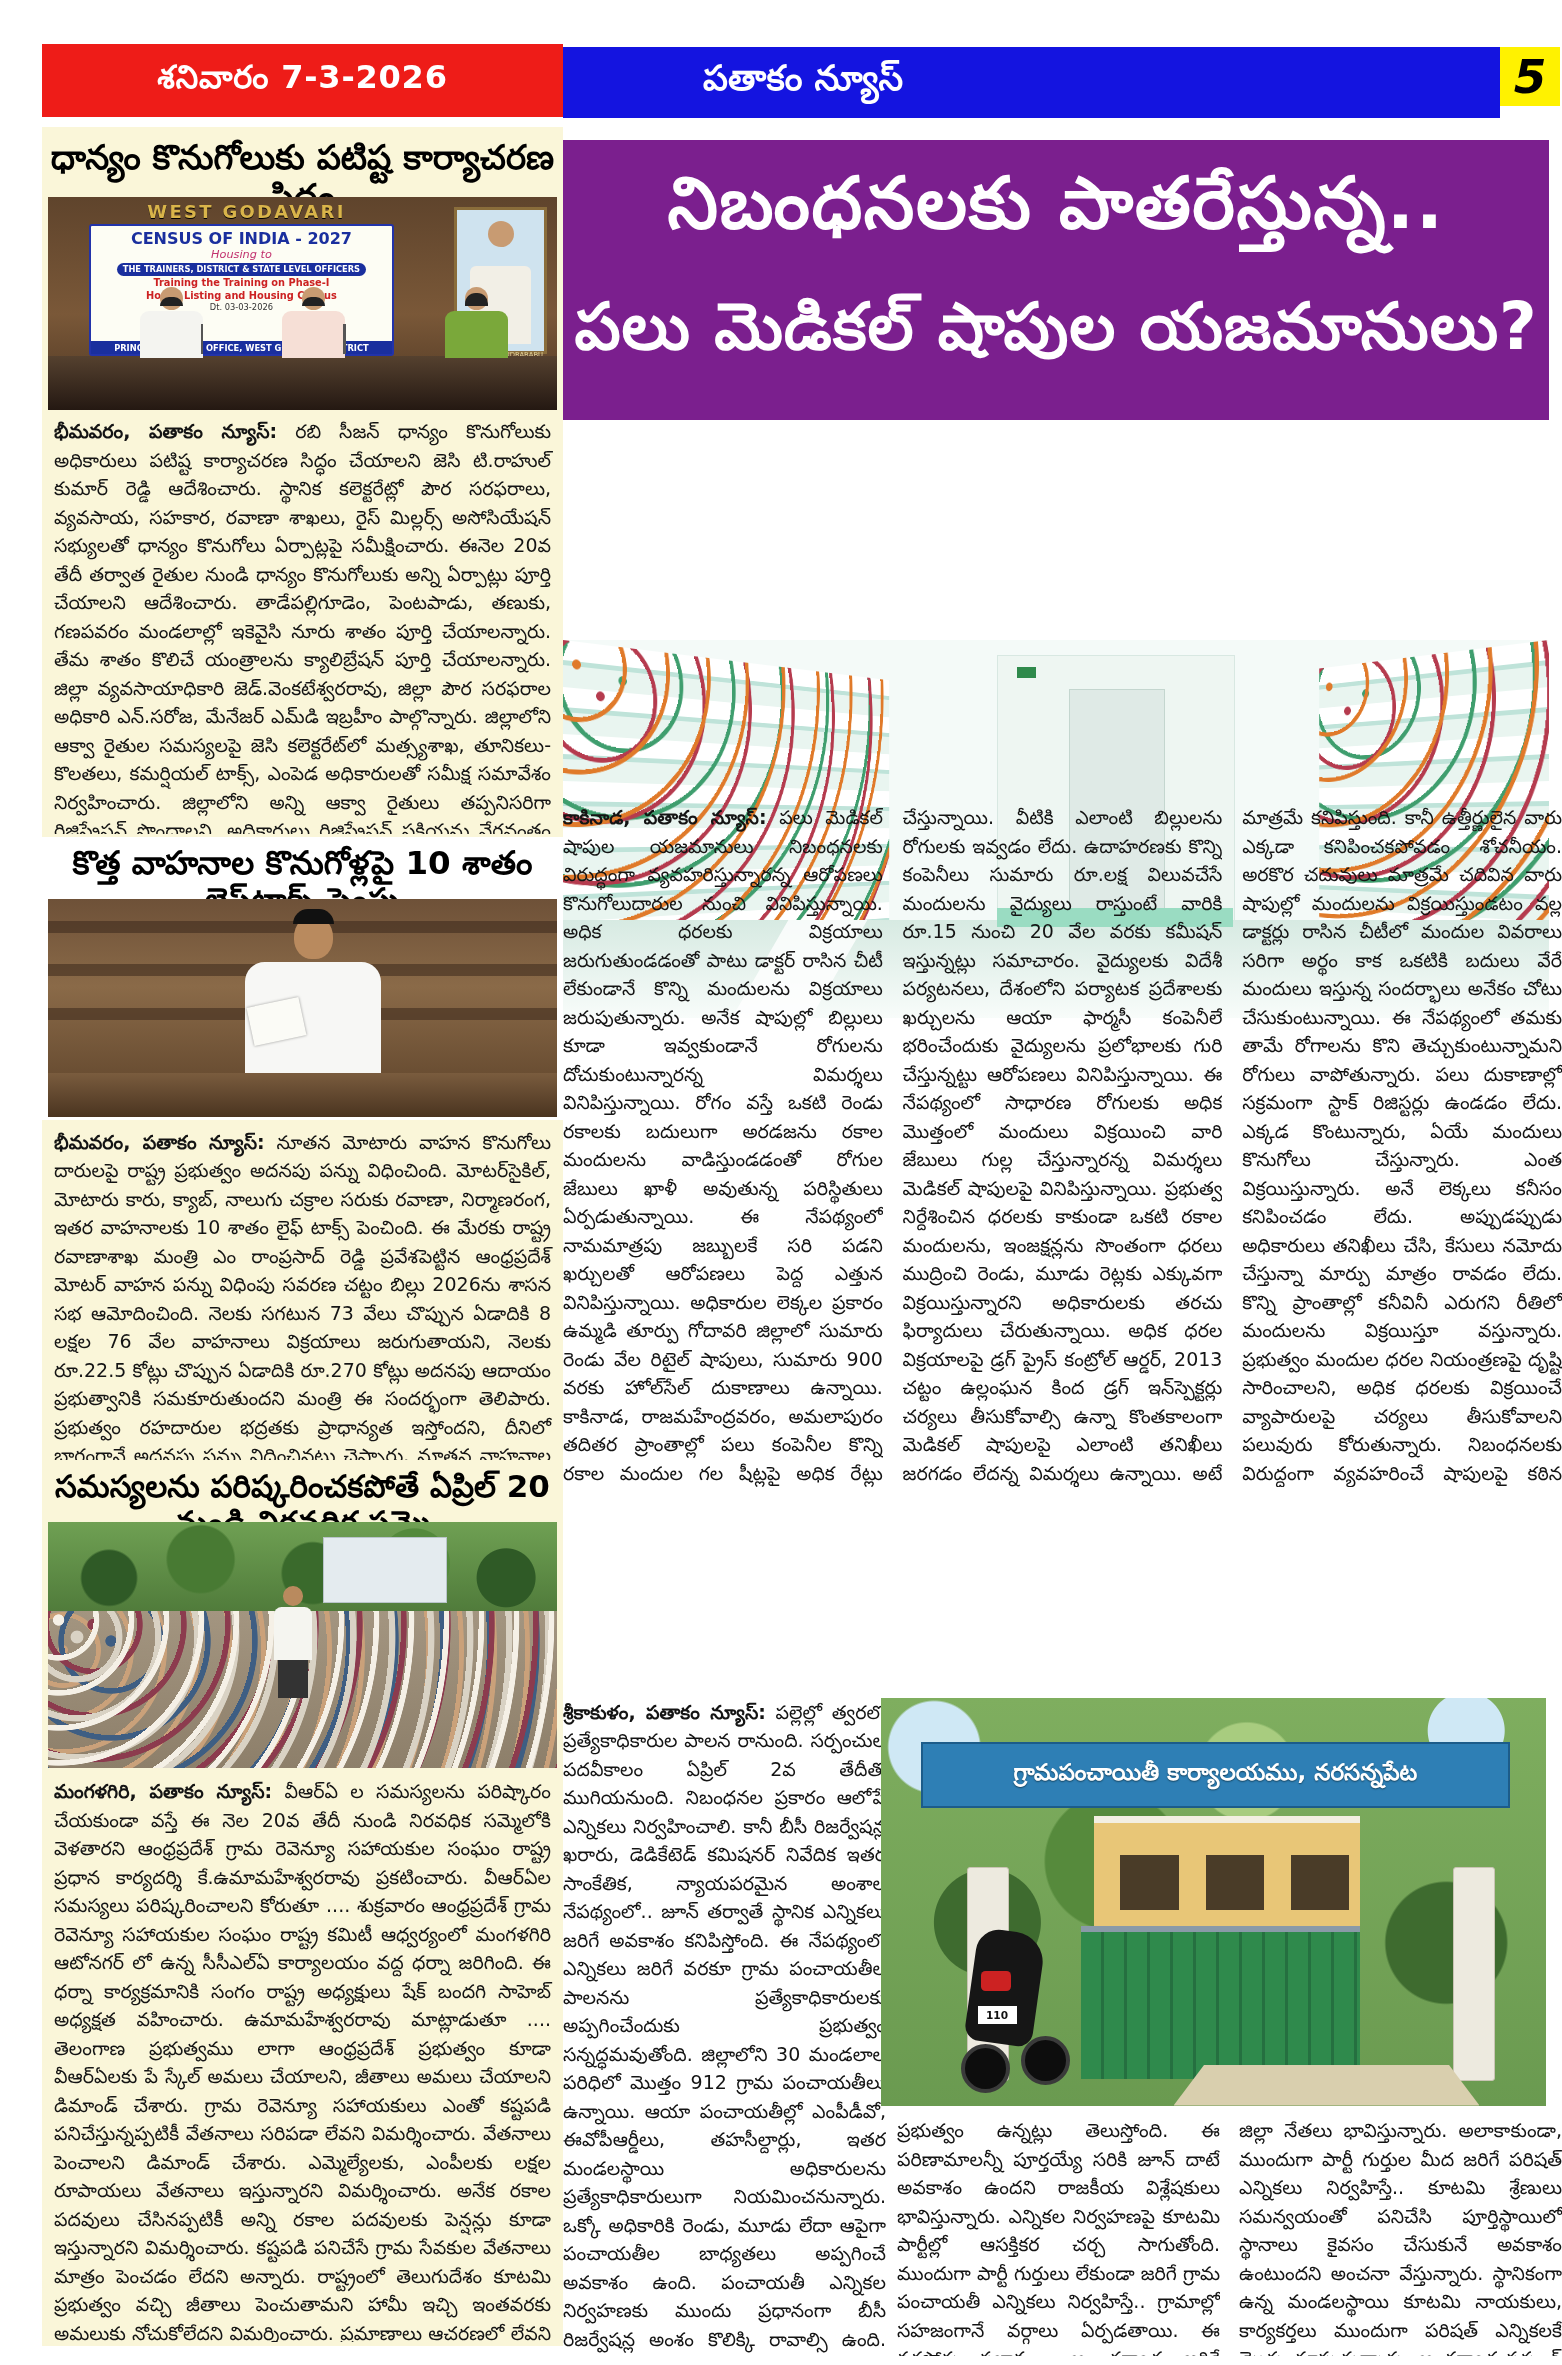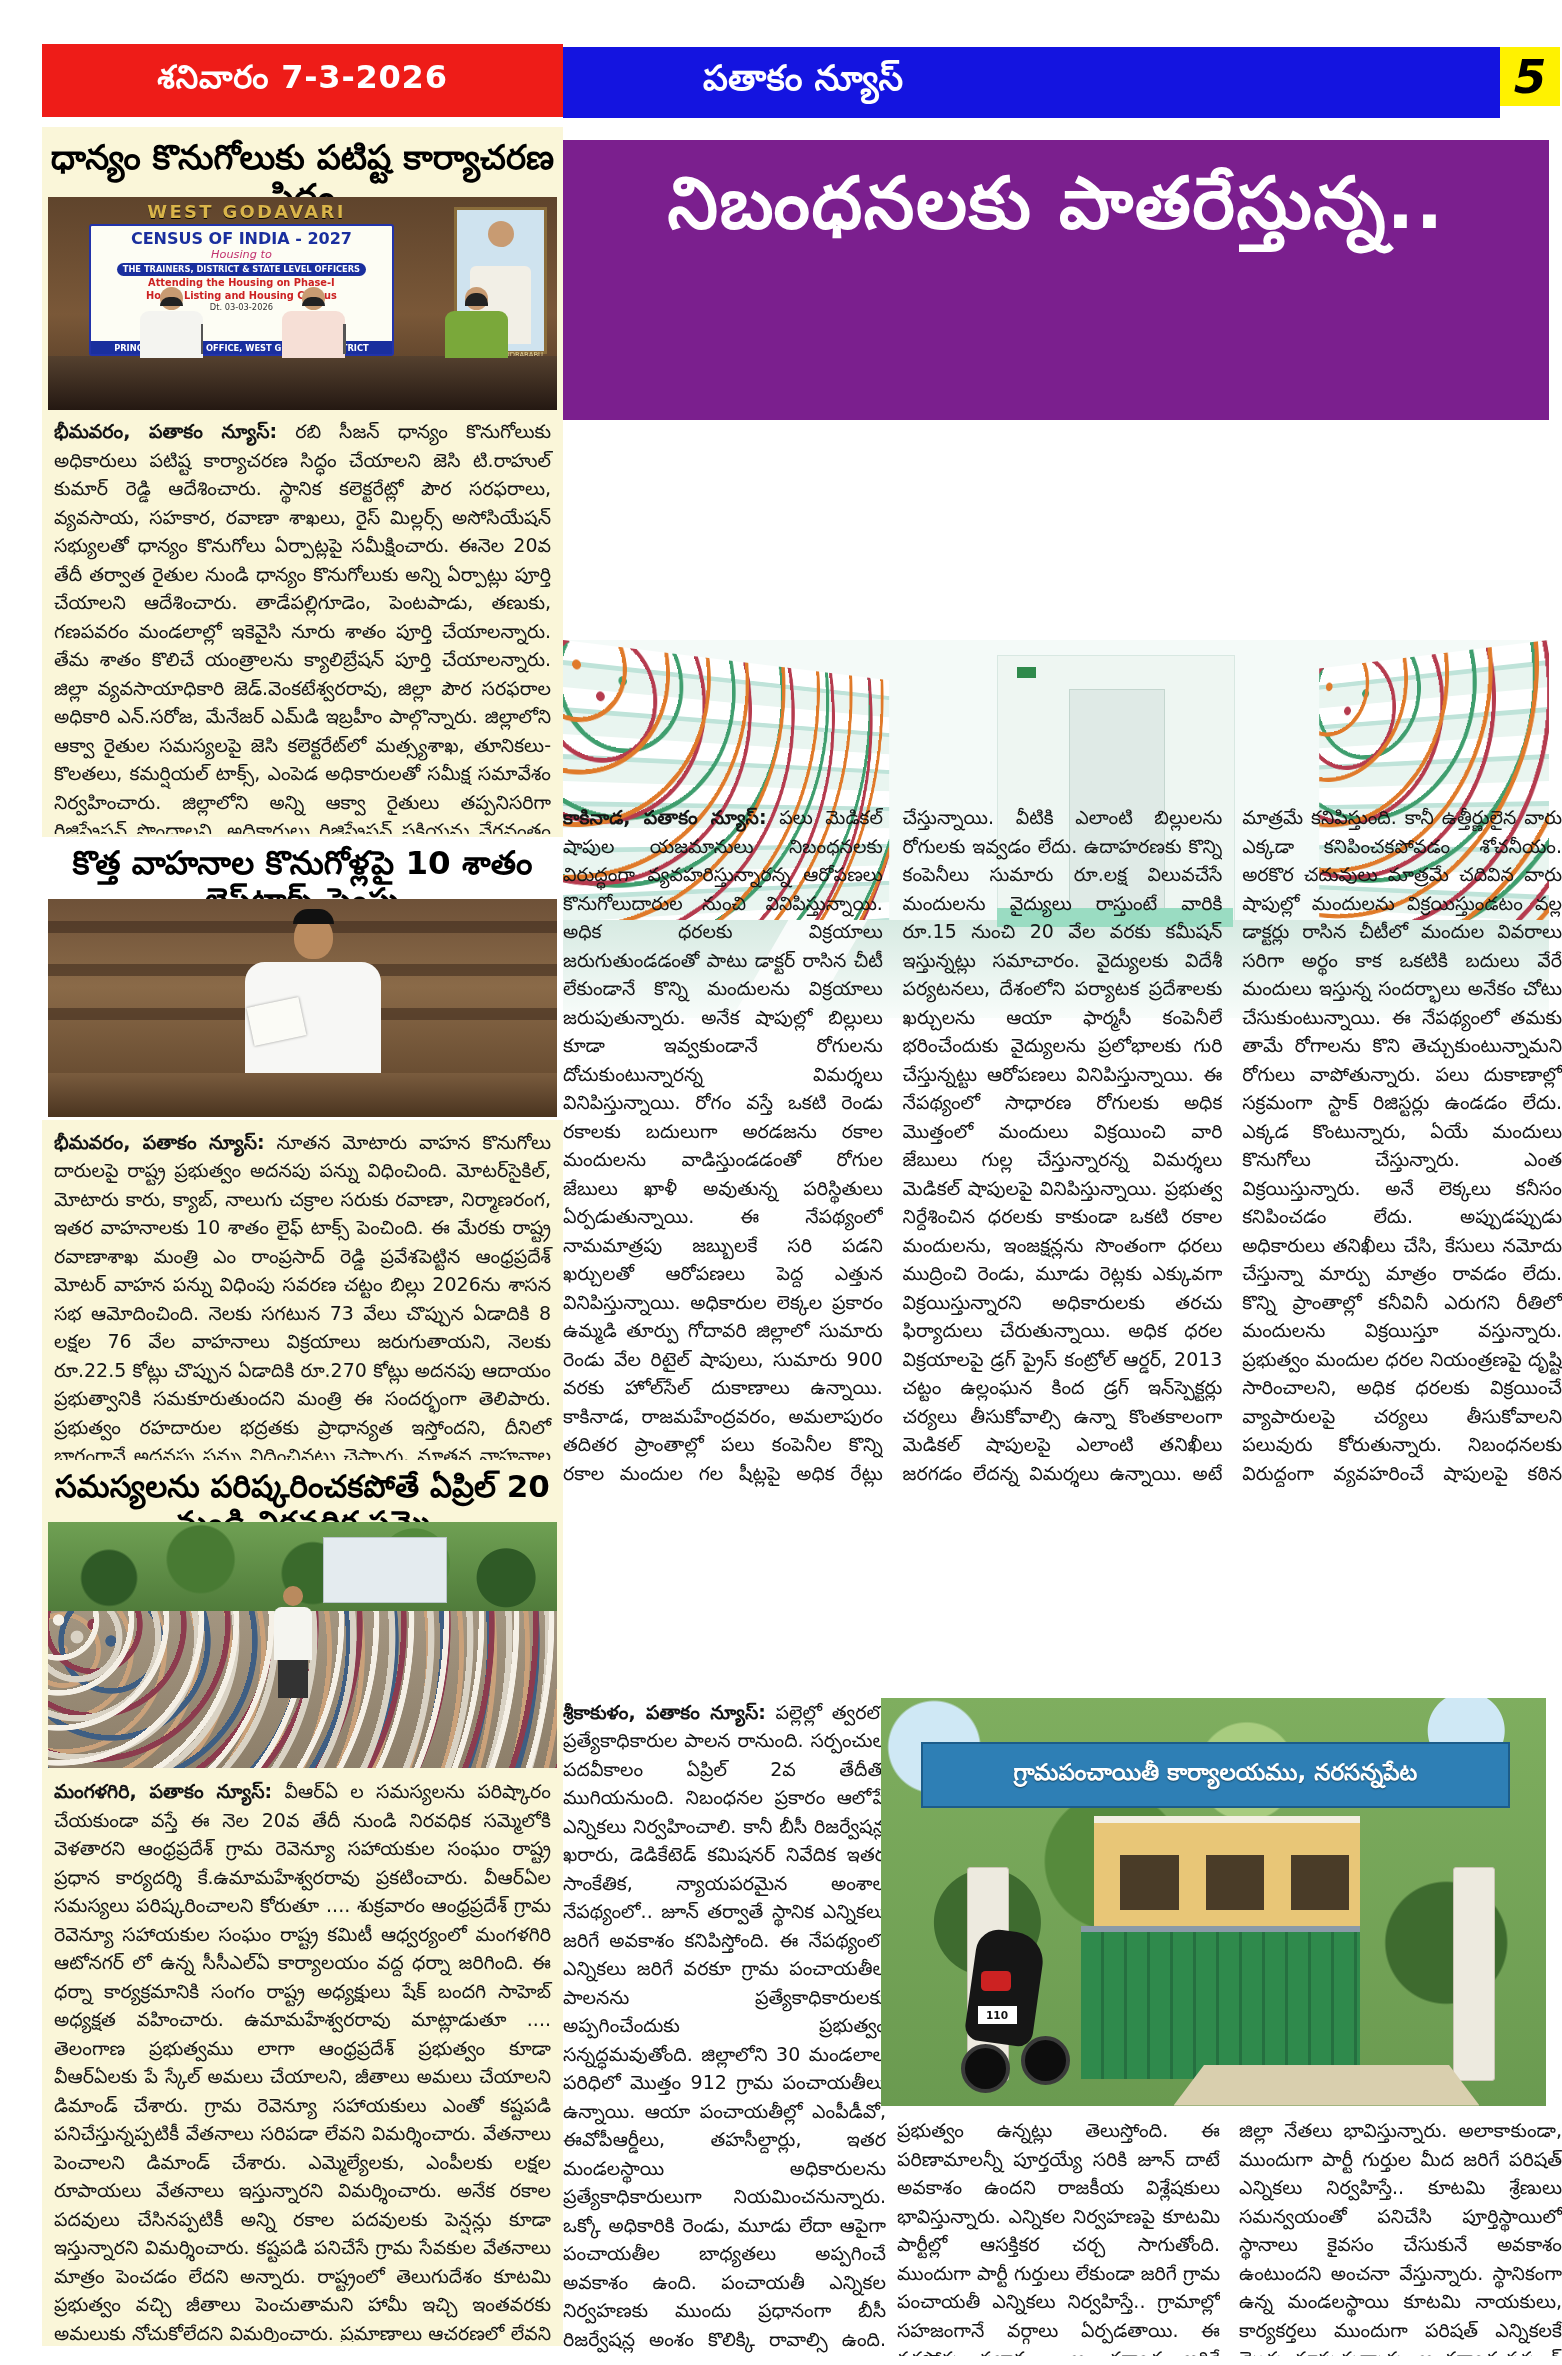--- a/index.html
+++ b/index.html
@@ -126,21 +126,21 @@
   </div>
 
   <div class="abs cream" style="left:42px;top:127px;width:521px;height:710px;">
     <div class="headline" style="font-size:34px;padding-top:10.6px;height:56px;">ధాన్యం కొనుగోలుకు పటిష్ట కార్యాచరణ సిద్ధం</div>
     <div class="photo census" style="margin:3px 6px;width:509px;height:213px;">
       <div class="gold">WEST GODAVARI</div>
       <div class="banner">
         <div class="b1">CENSUS OF INDIA - 2027</div>
         <div class="b2">Housing to</div>
         <div class="b3">THE TRAINERS, DISTRICT &amp; STATE LEVEL OFFICERS</div>
-        <div class="b4">Attending the Housing on Phase-I</div>
+        <div class="b4">Training the Training on Phase-I</div>
         <div class="b4">House Listing and Housing Census</div>
         <div class="b5">Dt. 03-03-2026</div>
         <div class="b6">PRINCIPAL CENSUS OFFICE, WEST GODAVARI DISTRICT</div>
       </div>
       <div class="portrait">
         <div class="head"></div>
         <div class="shirt"></div>
         <div class="cap">Sri NARA CHANDRABABU NAIDU</div>
       </div>
       <div class="desk"></div>
@@ -203,20 +203,21 @@
       </div>
     </div>
     <div class="body-text" style="padding:6px 12px;height:559px;">
       <span class="dl">మంగళగిరి, పతాకం న్యూస్:</span>
       <span>వీఆర్ఏ ల సమస్యలను పరిష్కారం చేయకుండా వస్తే ఈ నెల 20వ తేదీ నుండి నిరవధిక సమ్మెలోకి వెళతారని ఆంధ్రప్రదేశ్ గ్రామ రెవెన్యూ సహాయకుల సంఘం రాష్ట్ర ప్రధాన కార్యదర్శి కే.ఉమామహేశ్వరరావు ప్రకటించారు. వీఆర్ఏల సమస్యలు పరిష్కరించాలని కోరుతూ .... శుక్రవారం ఆంధ్రప్రదేశ్ గ్రామ రెవెన్యూ సహాయకుల సంఘం రాష్ట్ర కమిటీ ఆధ్వర్యంలో మంగళగిరి ఆటోనగర్ లో ఉన్న సీసీఎల్ఏ కార్యాలయం వద్ద ధర్నా జరిగింది. ఈ ధర్నా కార్యక్రమానికి సంగం రాష్ట్ర అధ్యక్షులు షేక్ బందగి సాహెబ్ అధ్యక్షత వహించారు. ఉమామహేశ్వరరావు మాట్లాడుతూ .... తెలంగాణ ప్రభుత్వము లాగా ఆంధ్రప్రదేశ్ ప్రభుత్వం కూడా వీఆర్ఏలకు పే స్కేల్ అమలు చేయాలని, జీతాలు అమలు చేయాలని డిమాండ్ చేశారు. గ్రామ రెవెన్యూ సహాయకులు ఎంతో కష్టపడి పనిచేస్తున్నప్పటికీ వేతనాలు సరిపడా లేవని విమర్శించారు. వేతనాలు పెంచాలని డిమాండ్ చేశారు. ఎమ్మెల్యేలకు, ఎంపీలకు లక్షల రూపాయలు వేతనాలు ఇస్తున్నారని విమర్శించారు. అనేక రకాల పదవులు చేసినప్పటికీ అన్ని రకాల పదవులకు పెన్షన్లు కూడా ఇస్తున్నారని విమర్శించారు. కష్టపడి పనిచేసే గ్రామ సేవకుల వేతనాలు మాత్రం పెంచడం లేదని అన్నారు. రాష్ట్రంలో తెలుగుదేశం కూటమి ప్రభుత్వం వచ్చి జీతాలు పెంచుతామని హామీ ఇచ్చి ఇంతవరకు అమలుకు నోచుకోలేదని విమర్శించారు. ప్రమాణాలు ఆచరణలో లేవని అన్నారు. 22 నెలల కాలంలో కూటమి ప్రభుత్వం వీఆర్ఏల సమస్య ఏ ఒక్కటి పరిష్కారం చేయలేదని విమర్శించారు. నిబంధనలకు విరుద్ధంగా పనులు చేయిస్తున్నారని ఆగ్రహం వ్యక్తం చేశారు. దీనివలన పని భారం అధికమై సమస్యలు తోడవుతున్నాయని, వీఆర్ఏల కుటుంబాలు పస్తులతో నెట్టుకొస్తున్నాయని ఆవేదన వ్యక్తం చేశారు. ఈ సమస్యలను వెంటనే పరిష్కరించకపోతే వచ్చే ఏప్రిల్ 20వ తేదీ నుండి రాష్ట్రవ్యాప్తంగా గ్రామ సేవకులు నిరవధిక సమ్మెలోకి వెళతారని ప్రభుత్వాన్ని హెచ్చరించారు. ఆ లోపు సమస్యల పరిష్కారానికి ప్రభుత్వం పూనుకోవాలని కోరారు.</span>
     </div>
   </div>
 
   <div class="abs purple-box">
     <div class="l1">నిబంధనలకు పాతరేస్తున్న..</div>
+    <div class="l2">పలు మెడికల్ షాపుల యజమానులు?</div>
   </div>
 
   <div class="abs photo pharma" style="left:563px;top:422px;width:986px;height:378px;">
     <div class="ph-back">
       <div class="ph-exit"></div>
       <div class="ph-door"></div>
     </div>
     <div class="ph-shelf ph-left"></div>
     <div class="ph-shelf ph-right"></div>
     <div class="ph-floor"></div>

